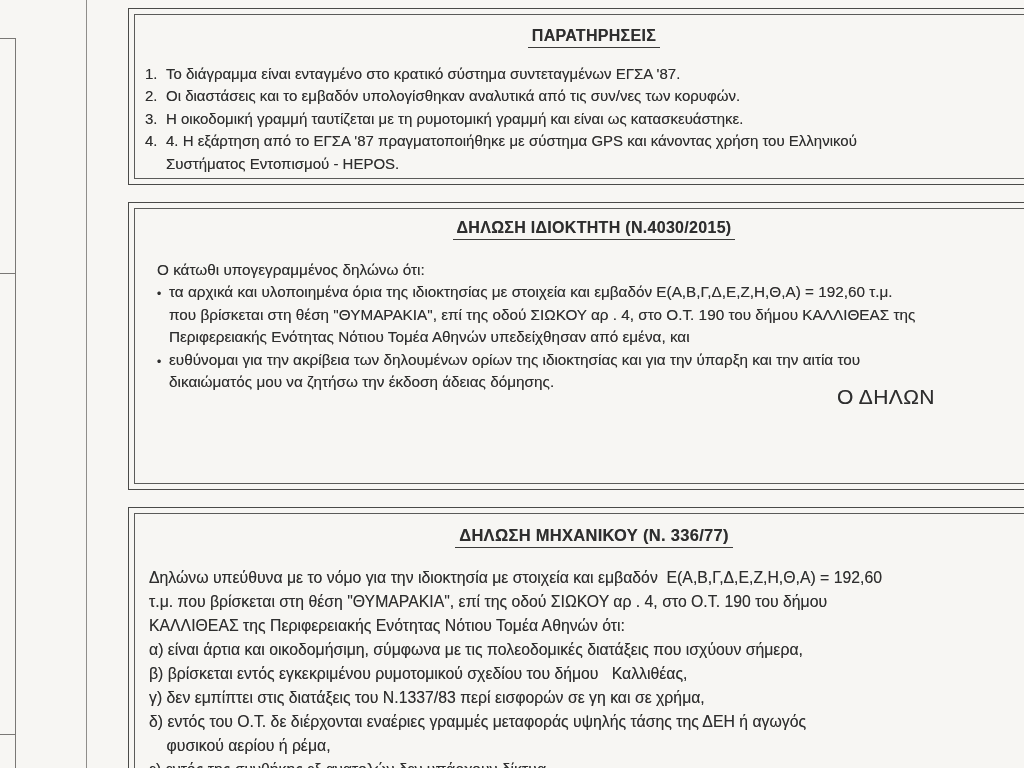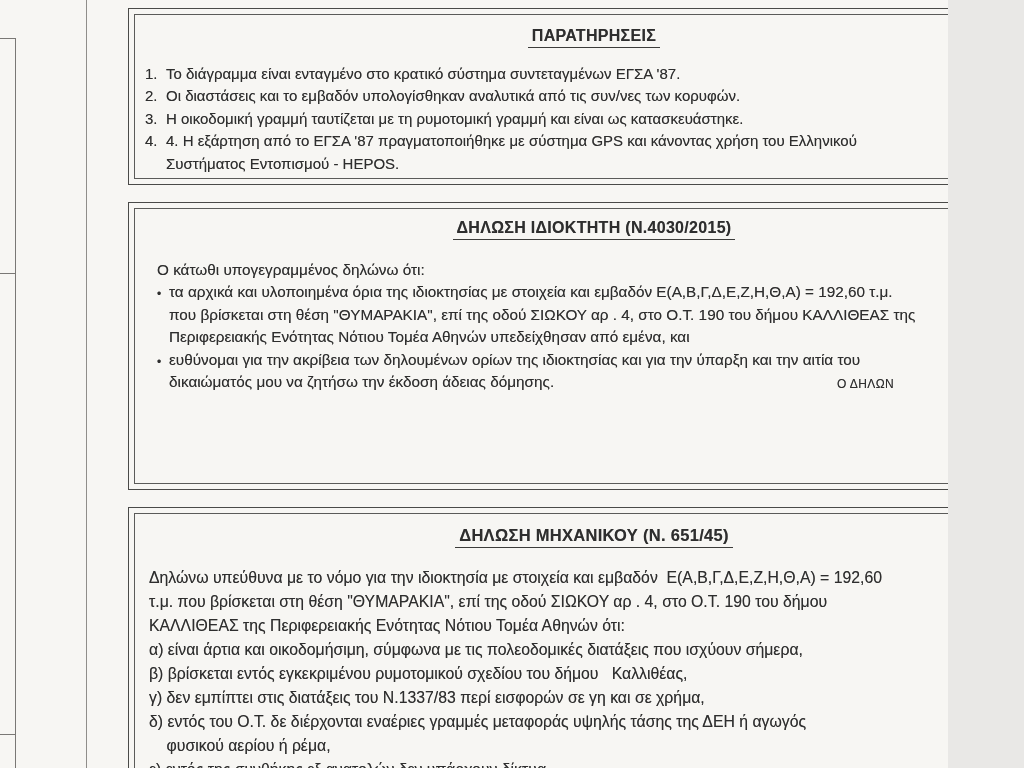--- a/index.html
+++ b/index.html
@@ -1,19 +1,19 @@
 <!DOCTYPE html>
 <html><head>
 <meta charset="utf-8">
 <style>
   * { box-sizing: border-box; margin: 0; padding: 0; }
   html, body { background: #e9e8e6; }
   .screen {
     position: relative;
-    width: 948px;
+    width: 1024px;
     height: 768px;
     overflow: hidden;
     background: #f7f6f3;
     font-family: "Liberation Sans", sans-serif;
     color: #2e2e2e;
     text-shadow: 0 0 0.5px rgba(45,45,45,0.5);
   }
 
   
   .frame-vline  { position:absolute; left:86px;  top:0; width:1px; height:768px; background:#8f8d8a; }
@@ -42,21 +42,21 @@
   .note-list { margin:15px 12px 0 10px; font-size:15px; line-height:22.4px; }
   .note-item { display:flex; }
   .note-num  { flex:none; width:21px; }
   .note-text { flex:1; white-space:pre-wrap; }
 
   .owner-body { margin:19px 14px 0 22px; font-size:15.3px; line-height:22.4px; }
   .owner-intro { margin-bottom:0; }
   .bullet { display:flex; }
   .bullet-mark { flex:none; width:12px; font-size:12px; padding-top:2px; }
   .bullet-text { flex:1; white-space:pre-wrap; }
-  .signature { position:absolute; left:702px; top:168px; font-size:12px; letter-spacing:0.4px; }
+  .signature { position:absolute; left:702px; top:176px; font-size:21px; letter-spacing:0.4px; }
 
   .eng-body {
     margin:18px 16px 0 14px;
     font-size:15.8px;
     line-height:24px;
     white-space:pre-wrap;
   }
 </style>
 </head>
 <body>
@@ -115,21 +115,21 @@
 δικαιώματός μου να ζητήσω την έκδοση άδειας δόμησης.</span>
         </div>
       </div>
       <div class="signature">Ο ΔΗΛΩΝ</div>
     </div>
   </div>
 
   <div class="panel" id="panel-engineer">
     <div class="inner">
       <div class="panel-title">
-        <span class="u">ΔΗΛΩΣΗ ΜΗΧΑΝΙΚΟΥ (Ν. 651/45)</span>
+        <span class="u">ΔΗΛΩΣΗ ΜΗΧΑΝΙΚΟΥ (Ν. 336/77)</span>
       </div>
       <div class="eng-body">Δηλώνω υπεύθυνα με το νόμο για την ιδιοκτησία με στοιχεία και εμβαδόν  Ε(Α,Β,Γ,Δ,Ε,Ζ,Η,Θ,Α) = 192,60
 τ.μ. που βρίσκεται στη θέση "ΘΥΜΑΡΑΚΙΑ", επί της οδού ΣΙΩΚΟΥ αρ . 4, στο Ο.Τ. 190 του δήμου
 ΚΑΛΛΙΘΕΑΣ της Περιφερειακής Ενότητας Νότιου Τομέα Αθηνών ότι:
 α) είναι άρτια και οικοδομήσιμη, σύμφωνα με τις πολεοδομικές διατάξεις που ισχύουν σήμερα,
 β) βρίσκεται εντός εγκεκριμένου ρυμοτομικού σχεδίου του δήμου   Καλλιθέας,
 γ) δεν εμπίπτει στις διατάξεις του Ν.1337/83 περί εισφορών σε γη και σε χρήμα,
 δ) εντός του Ο.Τ. δε διέρχονται εναέριες γραμμές μεταφοράς υψηλής τάσης της ΔΕΗ ή αγωγός
     φυσικού αερίου ή ρέμα,
 ε) εντός της συνθήκης εξ ανατολών δεν υπάρχουν δίκτυα</div>

